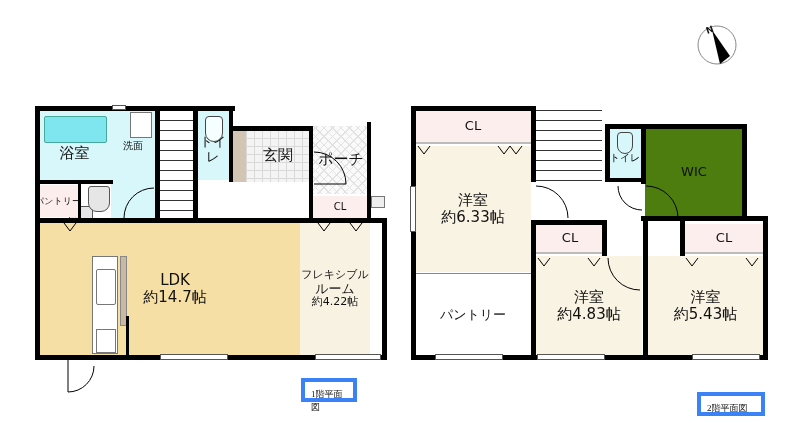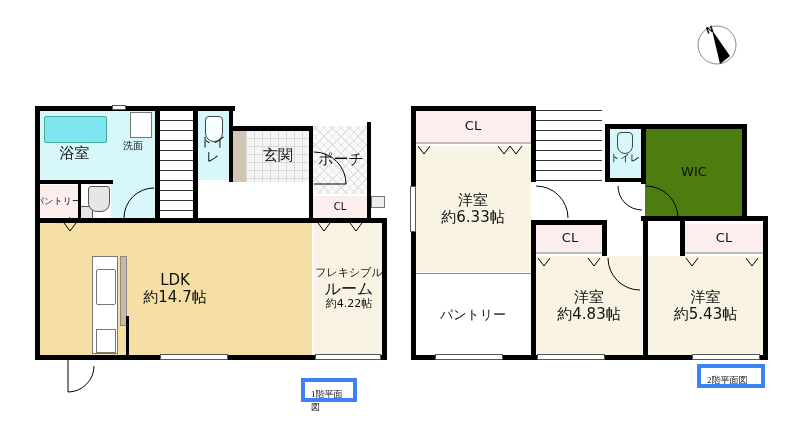--- a/index.html
+++ b/index.html
@@ -79,23 +79,23 @@
     <span class="lbl-big">LDK</span>
     <span class="lbl-big">約14.7帖</span>
   </div>
 
   <div class="abs" style="left:92px;top:256px;width:26px;height:98px;background:#fff;border:1px solid #777;">
     <div style="position:absolute;left:3px;top:12px;width:18px;height:34px;border:1px solid #777;border-radius:2px;"></div>
     <div style="position:absolute;left:3px;top:72px;width:18px;height:22px;border:1px solid #777;"></div>
   </div>
   <div class="abs" style="left:120px;top:256px;width:7px;height:70px;background:#c9b9a4;border:1px solid #888;"></div>
 
-  <div class="room" style="left:314px;top:222px;width:70px;height:134px;background:#f8f2e2;">
+  <div class="room" style="left:300px;top:222px;width:70px;height:134px;background:#f8f2e2;">
     <span style="font-size:11px;">フレキシブル</span>
-    <span style="font-size:16px;">ルーム</span>
+    <span style="font-size:13px;">ルーム</span>
     <span style="font-size:11px;">約4.22帖</span>
   </div>
 
   <div class="wall" style="left:35px;top:106px;width:122px;height:5px;"></div>
   <div class="wall" style="left:155px;top:106px;width:80px;height:5px;"></div>
   <div class="wall" style="left:230px;top:126px;width:83px;height:5px;"></div>
   <div class="wall" style="left:35px;top:106px;width:5px;height:254px;"></div>
   <div class="wall" style="left:35px;top:355px;width:352px;height:5px;"></div>
   <div class="wall" style="left:382px;top:218px;width:5px;height:142px;"></div>
   <div class="wall" style="left:35px;top:218px;width:352px;height:5px;"></div>
@@ -213,16 +213,16 @@
   <svg class="door-arc" style="left:416px;top:146px;" width="360" height="130">
     <polyline points="2,0 8,8 14,0" fill="none" stroke="#000"></polyline>
     <polyline points="82,0 88,8 94,0" fill="none" stroke="#000"></polyline>
     <polyline points="94,0 100,8 106,0" fill="none" stroke="#000"></polyline>
     <polyline points="122,112 128,120 134,112" fill="none" stroke="#000"></polyline>
     <polyline points="172,112 178,120 184,112" fill="none" stroke="#000"></polyline>
     <polyline points="270,112 276,120 282,112" fill="none" stroke="#000"></polyline>
     <polyline points="330,112 336,120 342,112" fill="none" stroke="#000"></polyline>
   </svg>
 
-  <div class="caption" style="left:697px;top:364px;width:68px;height:24px;">
+  <div class="caption" style="left:697px;top:392px;width:68px;height:24px;">
     <span>2階平面図</span>
   </div>
 </div>
 
 </body></html>

